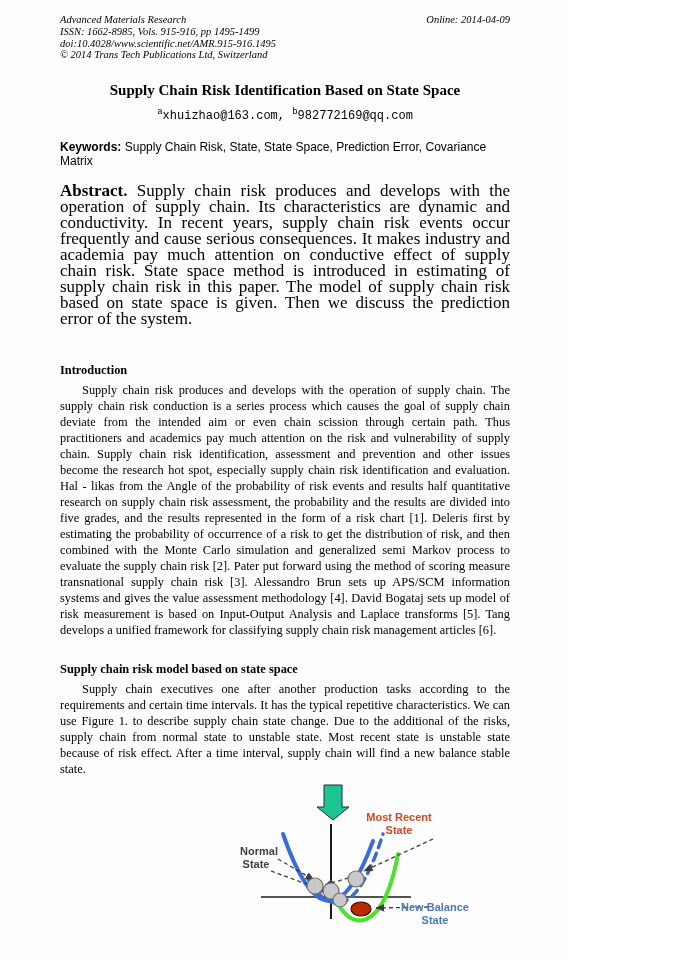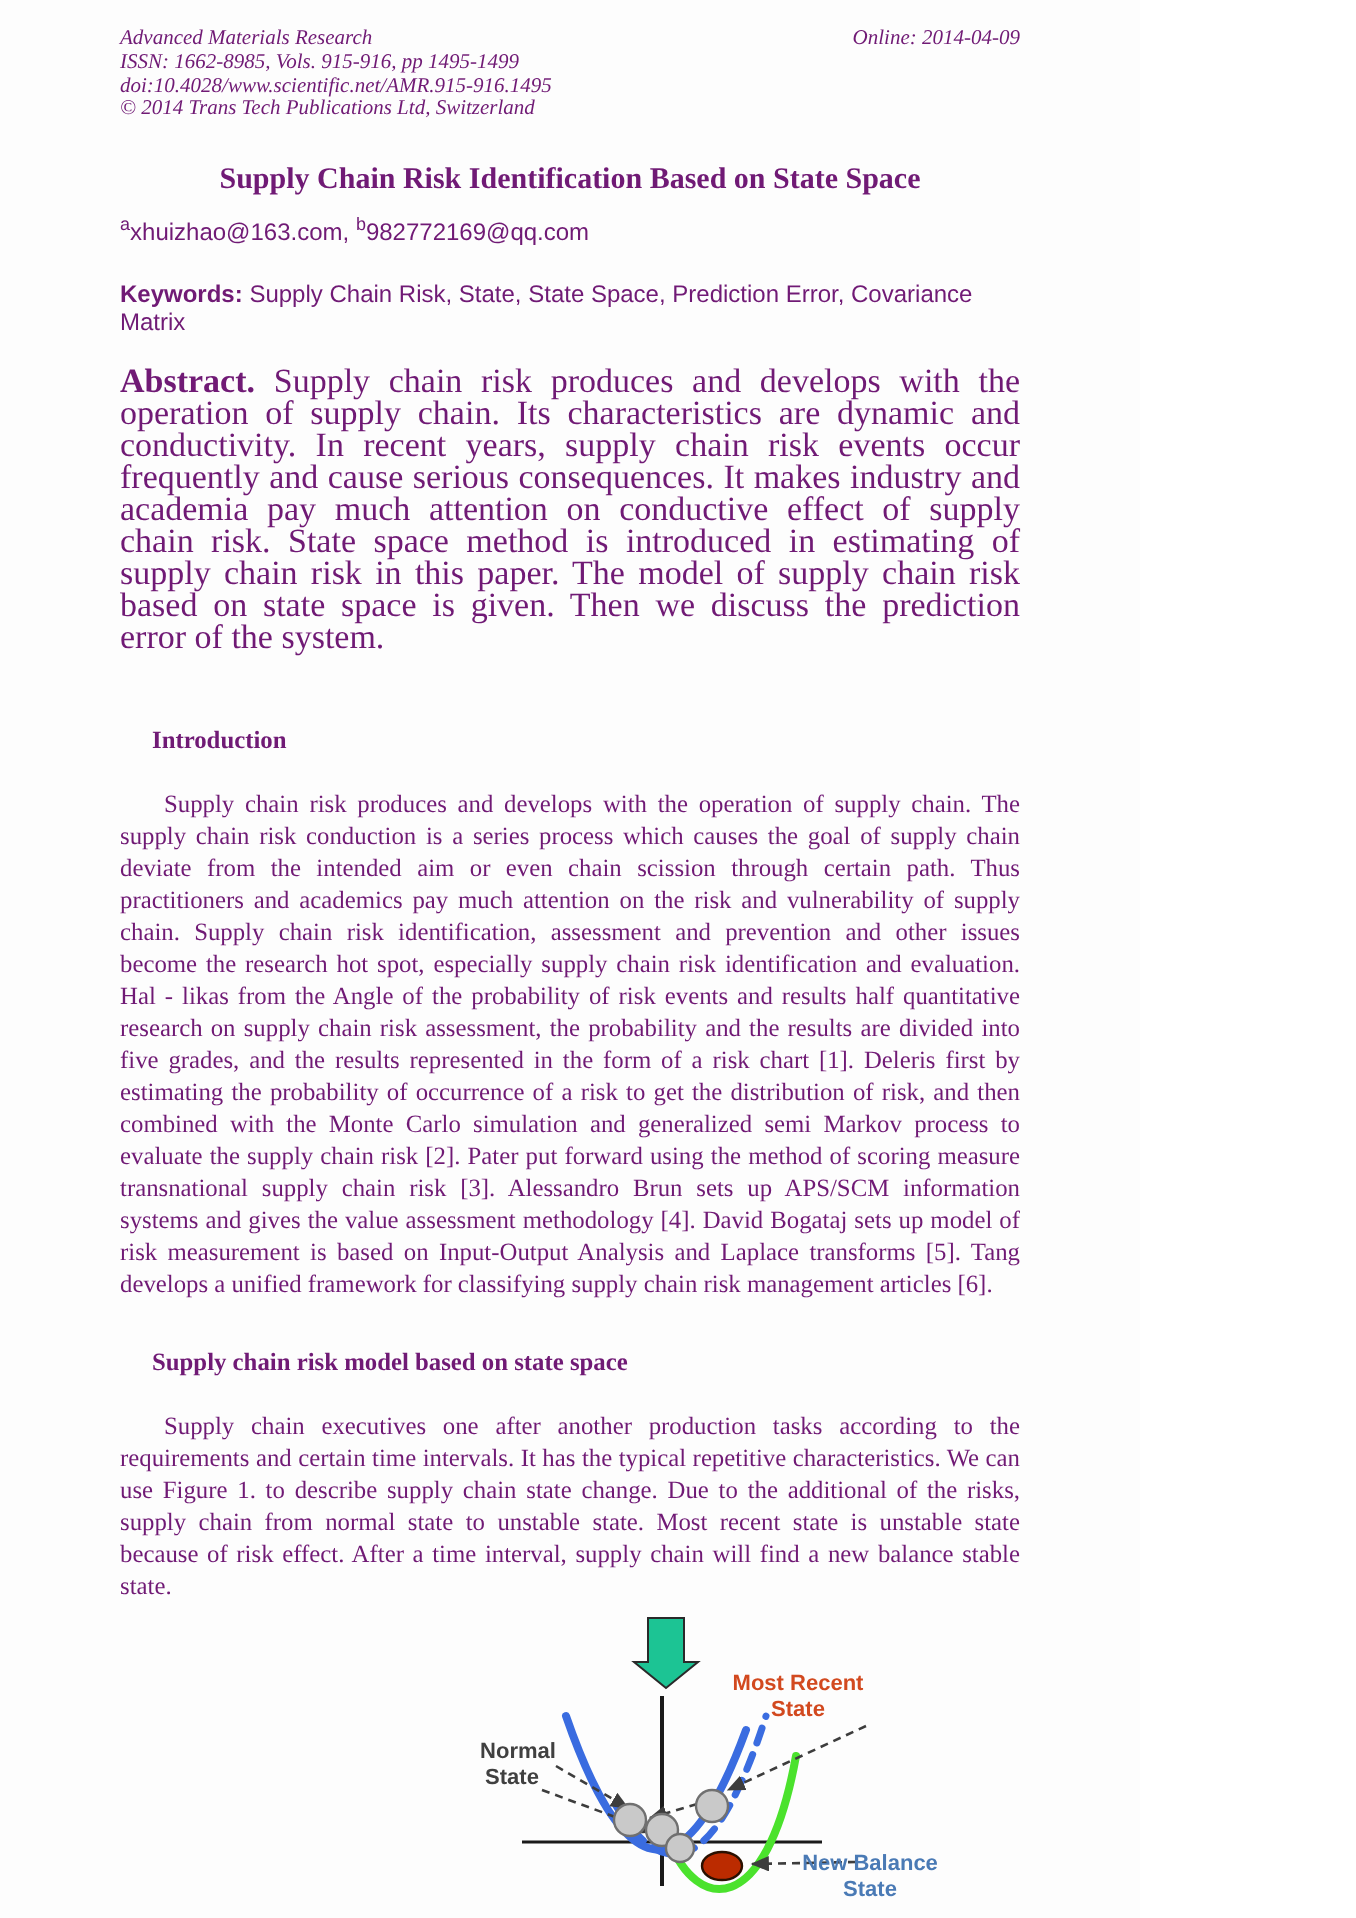--- a/index.html
+++ b/index.html
@@ -1,37 +1,37 @@
 <!DOCTYPE html>
 <html><head>
 <meta charset="utf-8">
 <style>
   html,body{margin:0;padding:0;background:#ffffff;}
   .page{
     width:570px;height:959px;box-sizing:border-box;
     padding:14px 60px 0 60px;
-    background:#fdfdfd;color:#701a75;
+    background:#fdfdfd;color:#000000;
     font-family:"Liberation Serif",serif;
     position:relative;overflow:hidden;
   }
   .page-header{display:flex;justify-content:space-between;align-items:flex-start;
     font-style:italic;font-size:10.5px;line-height:11.8px;}
   .title{margin:21px 0 0;text-align:center;
     font-family:Liberation Serif, serif;font-size:15px;font-weight:bold;}
   .authors{margin-top:13px;text-align:center;
     font-family:"Liberation Sans",sans-serif;font-size:15px;}
   .authors sup{font-size:9.5px;}
   .affiliation{margin-top:10px;text-align:center;
     font-family:"Liberation Sans",sans-serif;font-size:12px;}
-  .emails{margin-top:8px;
-    font-family:Liberation Sans, sans-serif;font-size:12px;}
+  .emails{margin-top:8px;text-align:center;
+    font-family:Liberation Mono, monospace;font-size:12px;}
   .emails sup{font-size:9px;}
   .keywords{margin:17px 0 0;font-family:Liberation Sans, sans-serif;font-size:12px;}
   .abstract{margin:15px 0 0;font-size:17px;line-height:16px;text-align:justify;}
-  h2{font-size:12.4px;font-weight:bold;margin:16px;}
+  h2{font-size:12.4px;font-weight:bold;margin:0;}
   .h-intro{margin-top:36px;}
   .h-model{margin-top:24px;}
   p.body{margin:4px 0 0;font-size:12.4px;line-height:16px;text-align:justify;text-indent:22px;}
   figure{margin:2px 0 0;padding:0;}
   .fig-canvas{width:255px;margin-left:163px;}
   figcaption{text-align:center;font-size:12.4px;margin-top:1px;}
   svg text{font-family:"Liberation Sans",sans-serif;font-size:11px;font-weight:bold;}
 </style>
 </head>
 <body>

